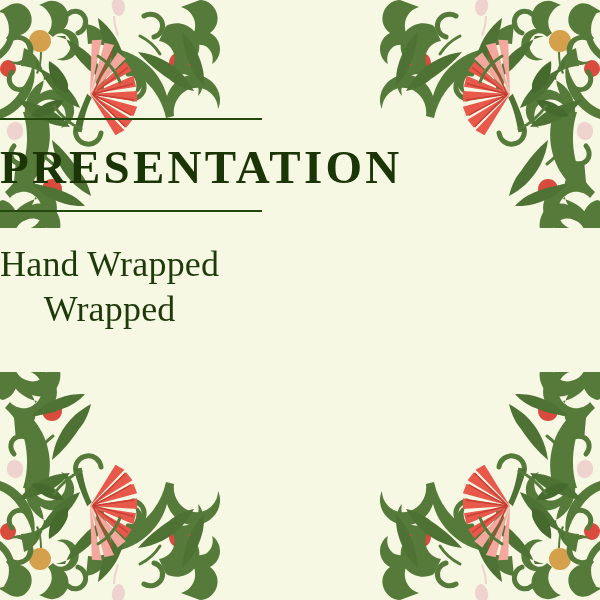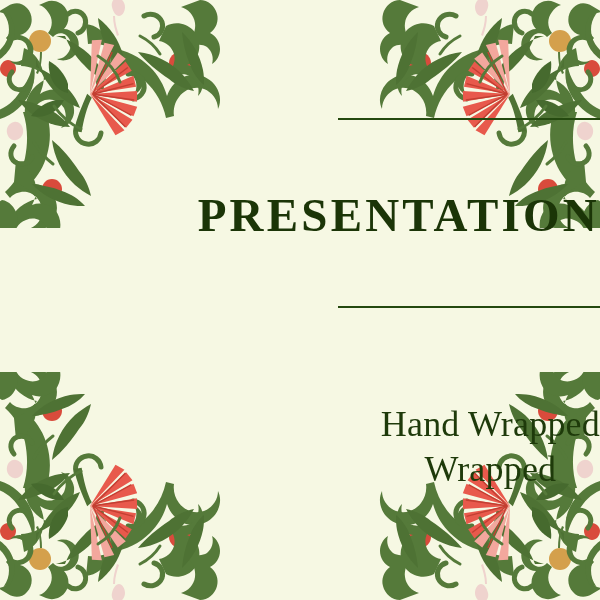--- a/index.html
+++ b/index.html
@@ -31,22 +31,21 @@
   .corner-br { bottom: -4px; right: -6px; transform: scale(-1,-1); }
 
   
   .center-block {
     position: absolute;
     left: 0;
     right: 0;
     top: 118px;
     display: flex;
     flex-direction: column;
-    align-items: flex-end;
-    gap: 48px;
+    align-items: flex-start;
   }
   .rule {
     width: 262px;
     height: 2px;
     background: #24490F;
     margin: 0;
   }
   .rule-top { margin-bottom: 19px; }
   .rule-bottom { margin-top: 14px; }
 
@@ -62,21 +61,21 @@
   }
   .title-line2 { letter-spacing: 6px; }
 
   .subtitle {
     color: #1E3A0A;
     font-size: 36px;
     font-weight: normal;
     line-height: 1.23;
     text-align: center;
     margin: 0;
-    padding-top: 46px;
+    padding-top: 30px;
     letter-spacing: 0.2px;
   }
 </style>
 </head>
 <body>
 
 <div id="poster">
 
   <div class="corner corner-tl">
     <svg viewBox="0 0 232 232" xmlns="http://www.w3.org/2000/svg">

